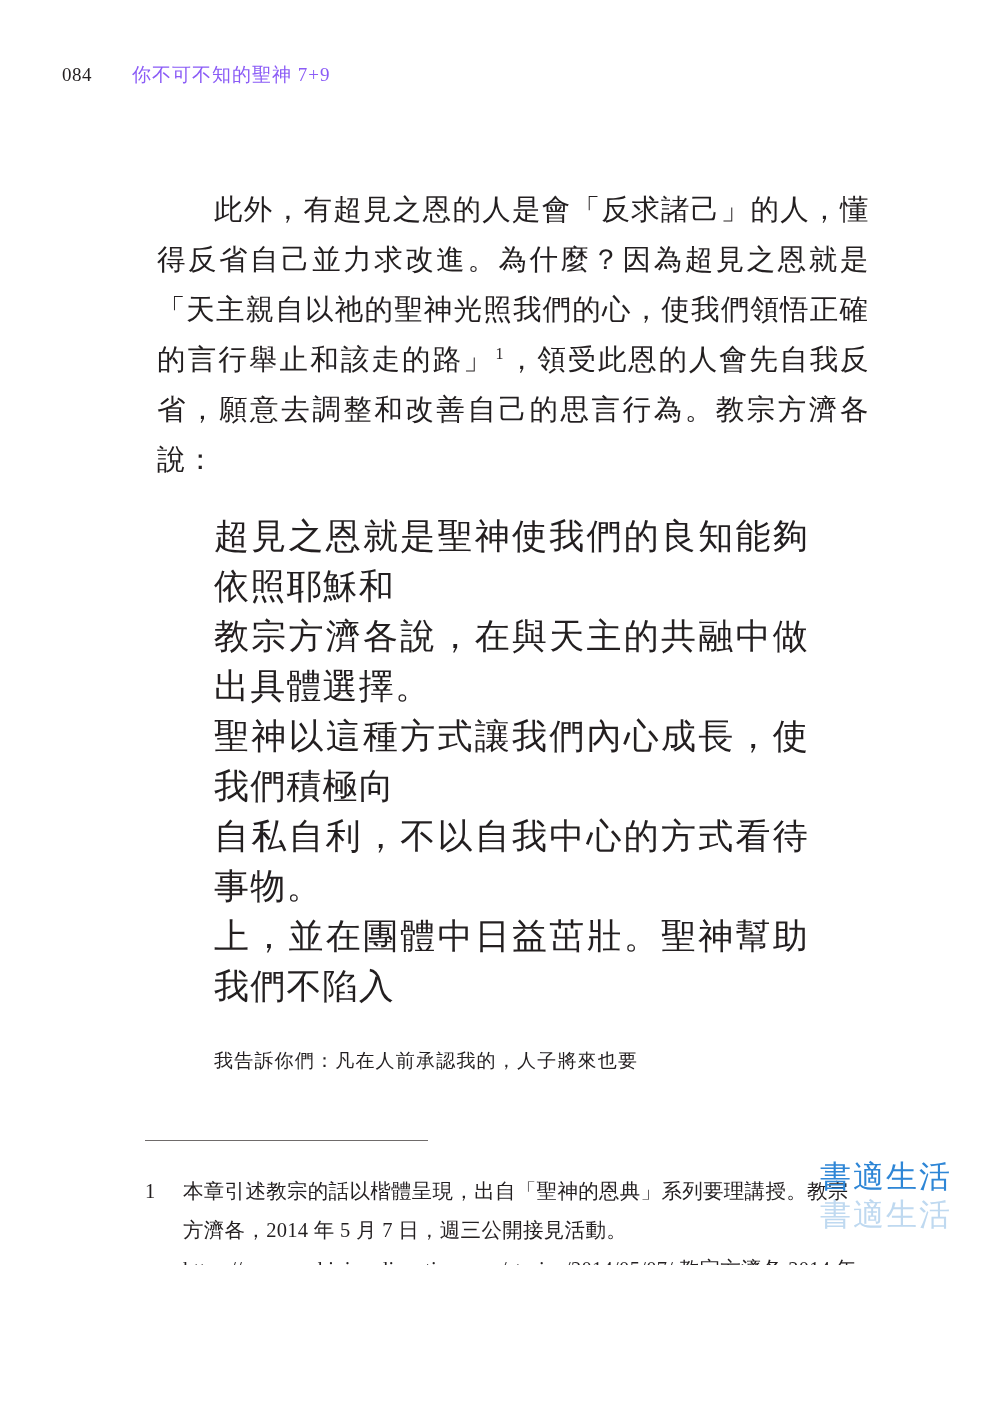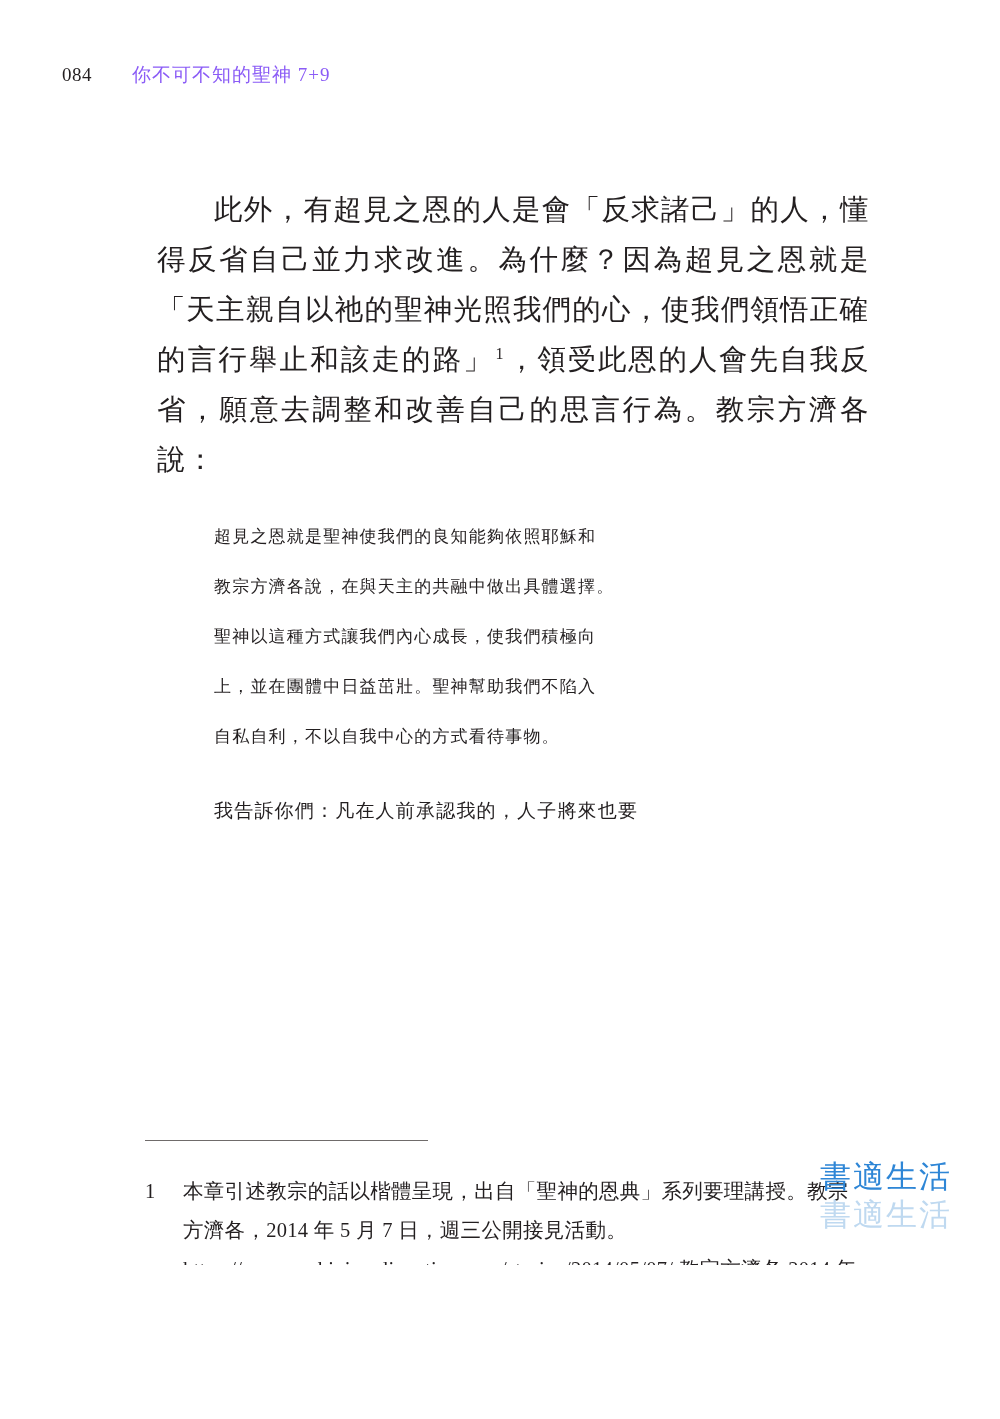--- a/index.html
+++ b/index.html
@@ -59,21 +59,21 @@
   }
 
   
   .quote-block {
     margin: 26px 0 0 0;
     padding-left: 57px;
     padding-right: 60px;
   }
   .quote-block p {
     margin: 0;
-    font-size: 17px;
+    font-size: 35px;
     line-height: 50px;
     letter-spacing: 1.2px;
     font-family: "DejaVu Serif", "Liberation Serif", serif;
     text-align: justify;
     text-justify: inter-ideograph;
   }
   .quote-line {
     display: block;
   }
 
@@ -174,24 +174,24 @@
       <p>
           <span class="quote-line">超見之恩就是聖神使我們的良知能夠依照耶穌和</span>
         </p>
       <p>
           <span class="quote-line">教宗方濟各說，在與天主的共融中做出具體選擇。</span>
         </p>
       <p>
           <span class="quote-line">聖神以這種方式讓我們內心成長，使我們積極向</span>
         </p>
       <p>
+          <span class="quote-line">自私自利，不以自我中心的方式看待事物。</span>
+        </p>
+      <p>
           <span class="quote-line">上，並在團體中日益茁壯。聖神幫助我們不陷入</span>
-        </p>
-      <p>
-          <span class="quote-line">自私自利，不以自我中心的方式看待事物。</span>
         </p>
     </div>
 
 
     <div class="scripture">我告訴你們：凡在人前承認我的，人子將來也要</div>
 
   </div>
 
   <div class="footnote-rule"></div>
 

